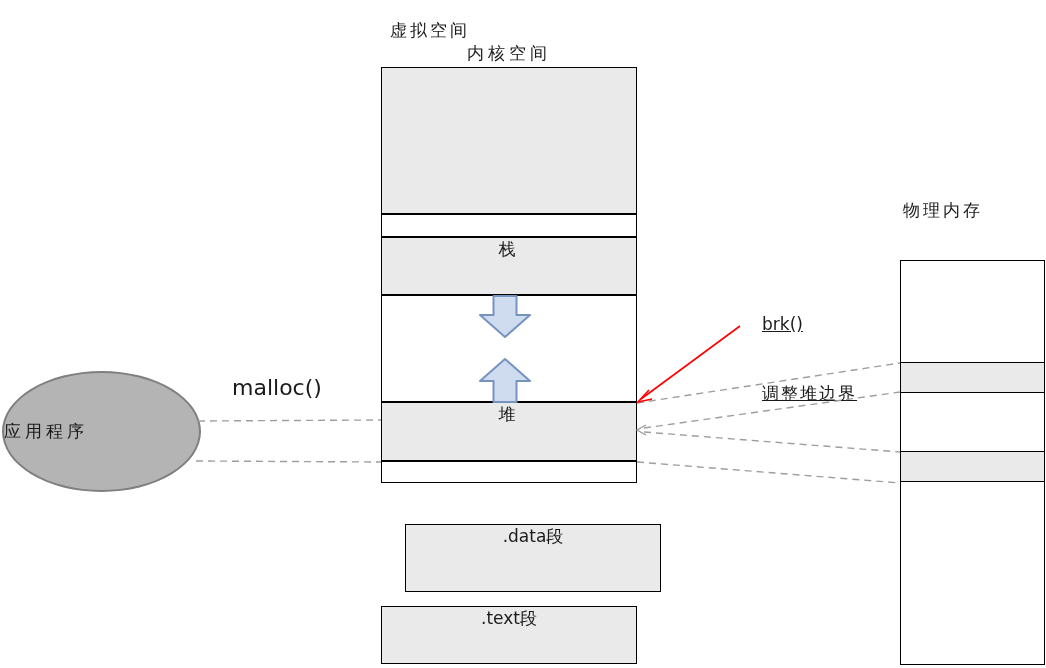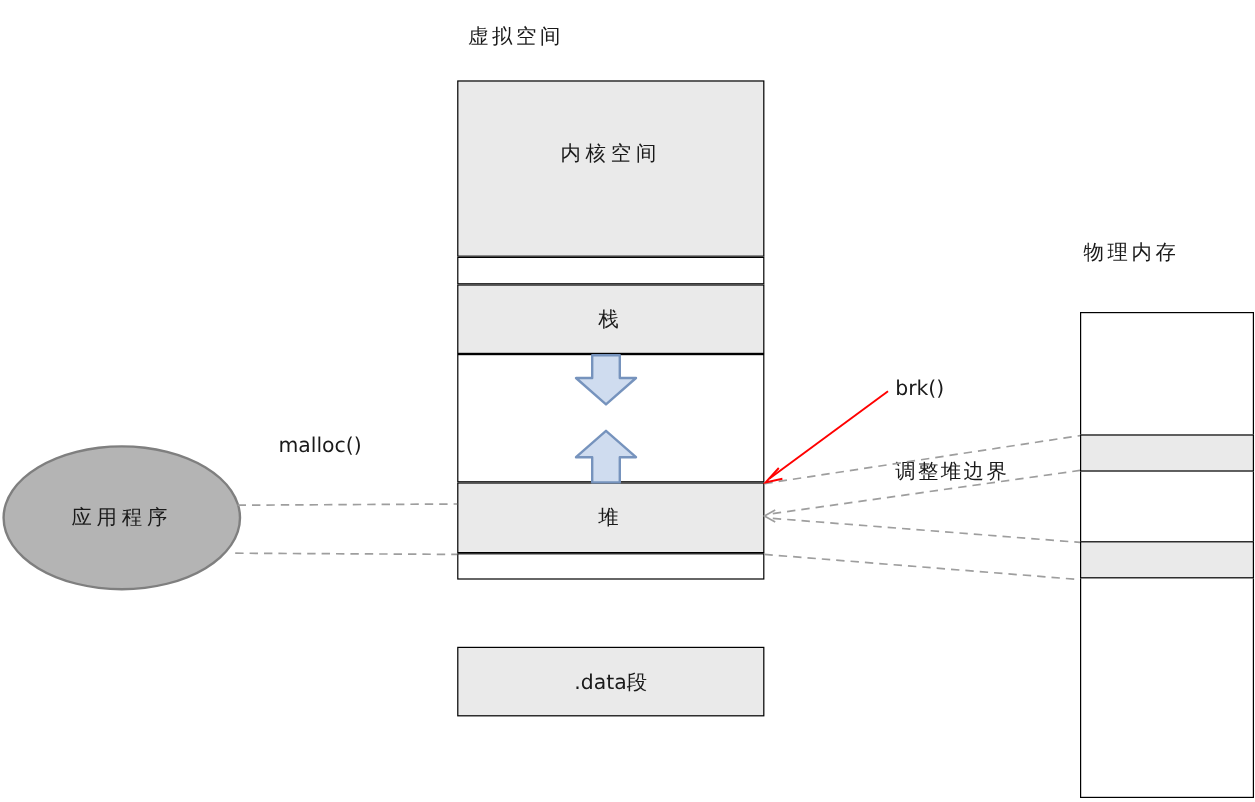--- a/index.html
+++ b/index.html
@@ -36,38 +36,37 @@
   #ptitle { left: 903px; top: 199px; }
 
   
   .seg {
     position: absolute;
     left: 381px;
     width: 256px;
     box-sizing: border-box;
     border: 1px solid var(--box-border);
     display: flex;
-    align-items: center;
     justify-content: center;
     font-size: 17px;
   }
   .seg.gray  { background: var(--segment-fill); }
   .seg.white { background: #ffffff; }
   .seg-label { white-space: nowrap; }
   .seg-label.cjk { letter-spacing: 4px; }
 
   #seg-kernel    { top: 67px;  height: 147px; }
   #seg-kernel .seg-label { margin-top: -26px; }
   #seg-white1    { top: 214px; height: 23px; }
   #seg-stack     { top: 237px; height: 58px; }
   #seg-arrowzone { top: 295px; height: 107px; }
   #seg-heap      { top: 402px; height: 59px; }
   #seg-white2    { top: 461px; height: 22px; }
   #seg-bss       { top: 483px; height: 58px; }
-  #seg-data      { top: 539px; height: 58px; }
+  #seg-data      { top: 524px; height: 68px; margin-left: 24px; }
   #seg-text      { top: 606px; height: 58px; }
 
   
   #phys-box {
     position: absolute;
     left: 900px; top: 260px;
     width: 145px; height: 405px;
     box-sizing: border-box;
     border: 1px solid var(--box-border);
     background: #ffffff;
@@ -87,38 +86,38 @@
   #ellipse {
     position: absolute;
     left: 2px; top: 371px;
     width: 199px; height: 121px;
     box-sizing: border-box;
     border-radius: 50%;
     background: var(--ellipse-fill);
     border: 2px solid var(--ellipse-border);
     display: flex;
     align-items: center;
-    justify-content: center;
     font-size: 17px;
     letter-spacing: 4px;
   }
 
   
   #malloc-label {
     position: absolute;
-    left: 232px; top: 362px;
-    font-size: 17px;
+    left: 232px; top: 375px;
+    font-size: 22px;
     white-space: nowrap;
   }
   #brk-block {
     position: absolute;
-    left: 746px; top: 310px;
+    left: 762px; top: 310px;
     font-size: 17px;
     line-height: 29px;
     white-space: nowrap;
+    text-decoration: underline;
   }
   #brk-note { letter-spacing: 2px; margin-top: 40px; }
 
   
   #overlay {
     position: absolute;
     left: 0; top: 0;
     pointer-events: none;
   }
 </style>
@@ -137,20 +136,23 @@
   <div class="seg gray" id="seg-stack">
     <span class="seg-label cjk">栈</span>
   </div>
   <div class="seg white" id="seg-arrowzone"></div>
   <div class="seg gray" id="seg-heap">
     <span class="seg-label cjk">堆</span>
   </div>
   <div class="seg white" id="seg-white2"></div>
   <div class="seg gray" id="seg-data">
     <span class="seg-label">.data段</span>
+  </div>
+  <div class="seg gray" id="seg-text">
+    <span class="seg-label">.text段</span>
   </div>
 
   <div id="phys-box"></div>
   <div class="phys-band" id="band1"></div>
   <div class="phys-band" id="band2"></div>
 
   <div id="ellipse">
     <span>应用程序</span>
   </div>
 

